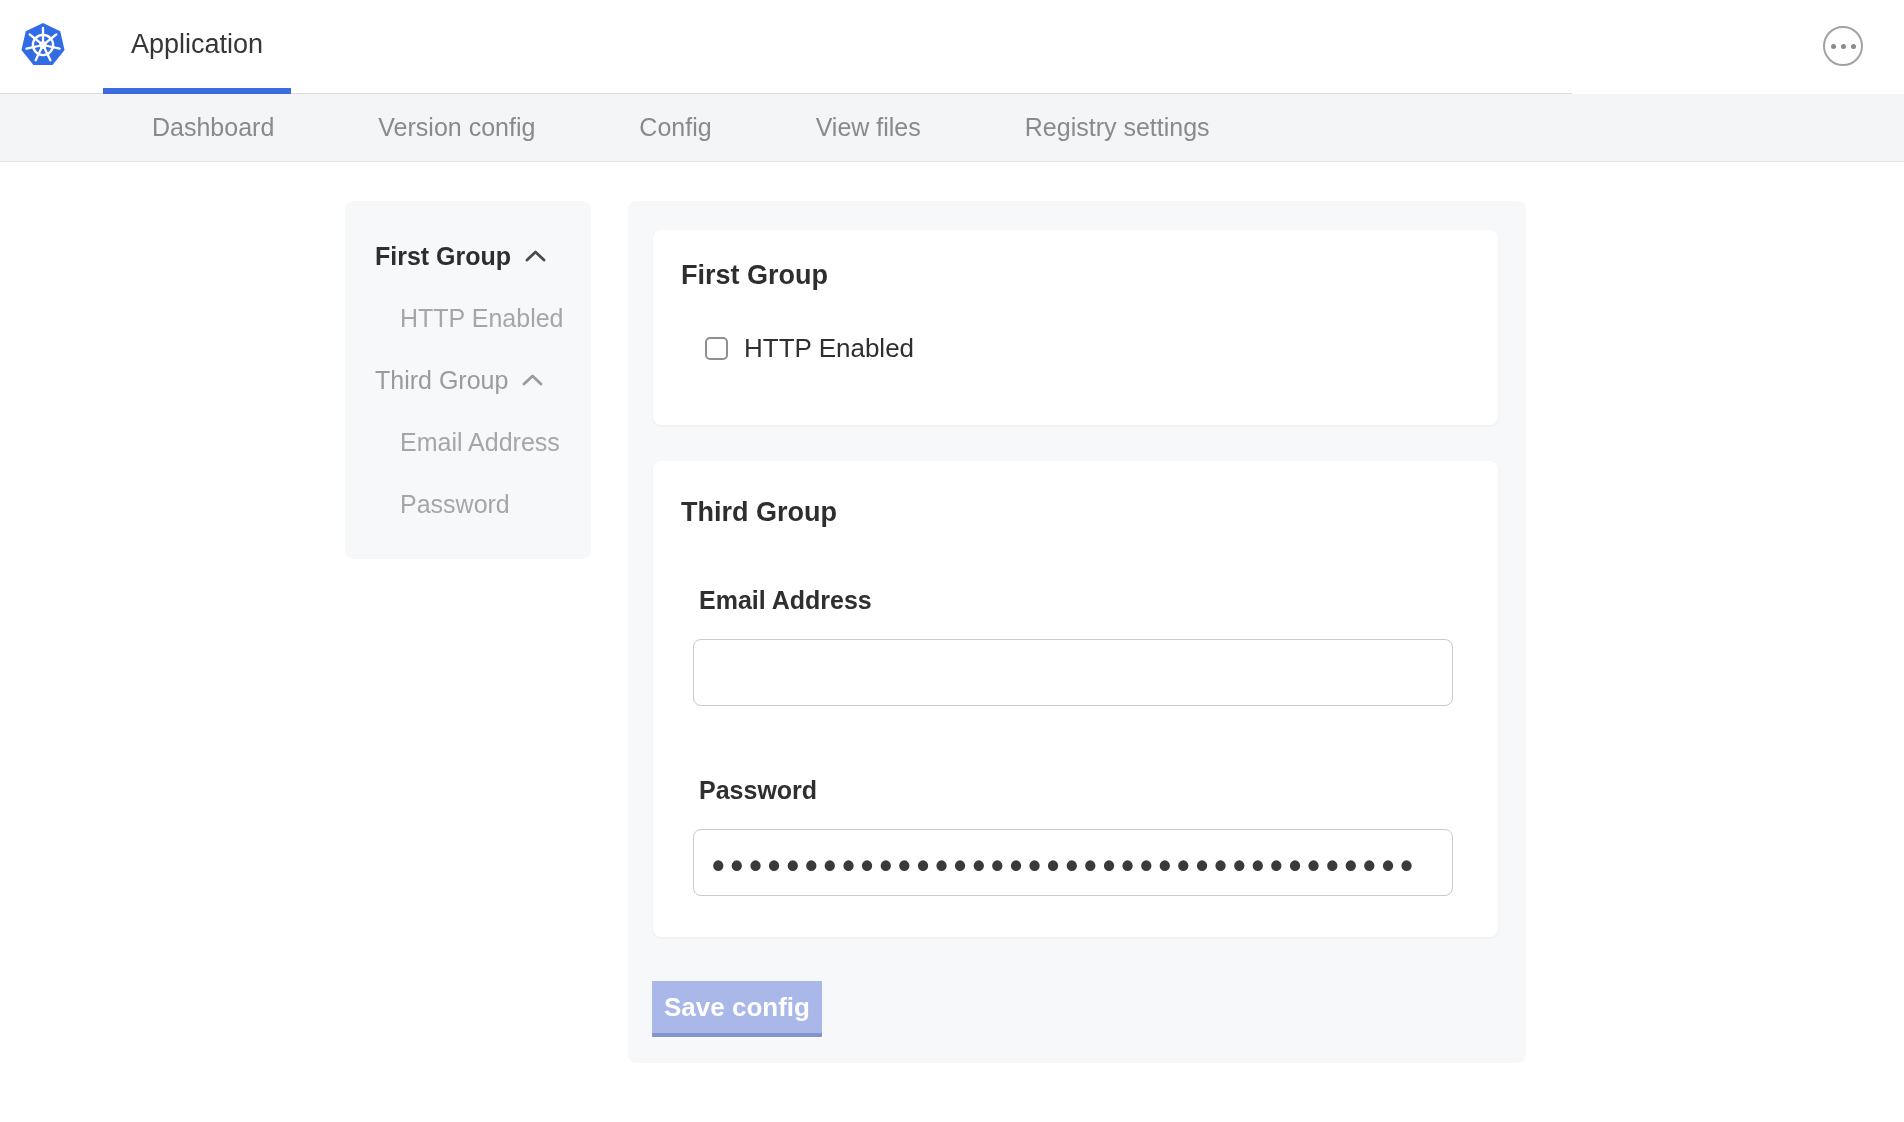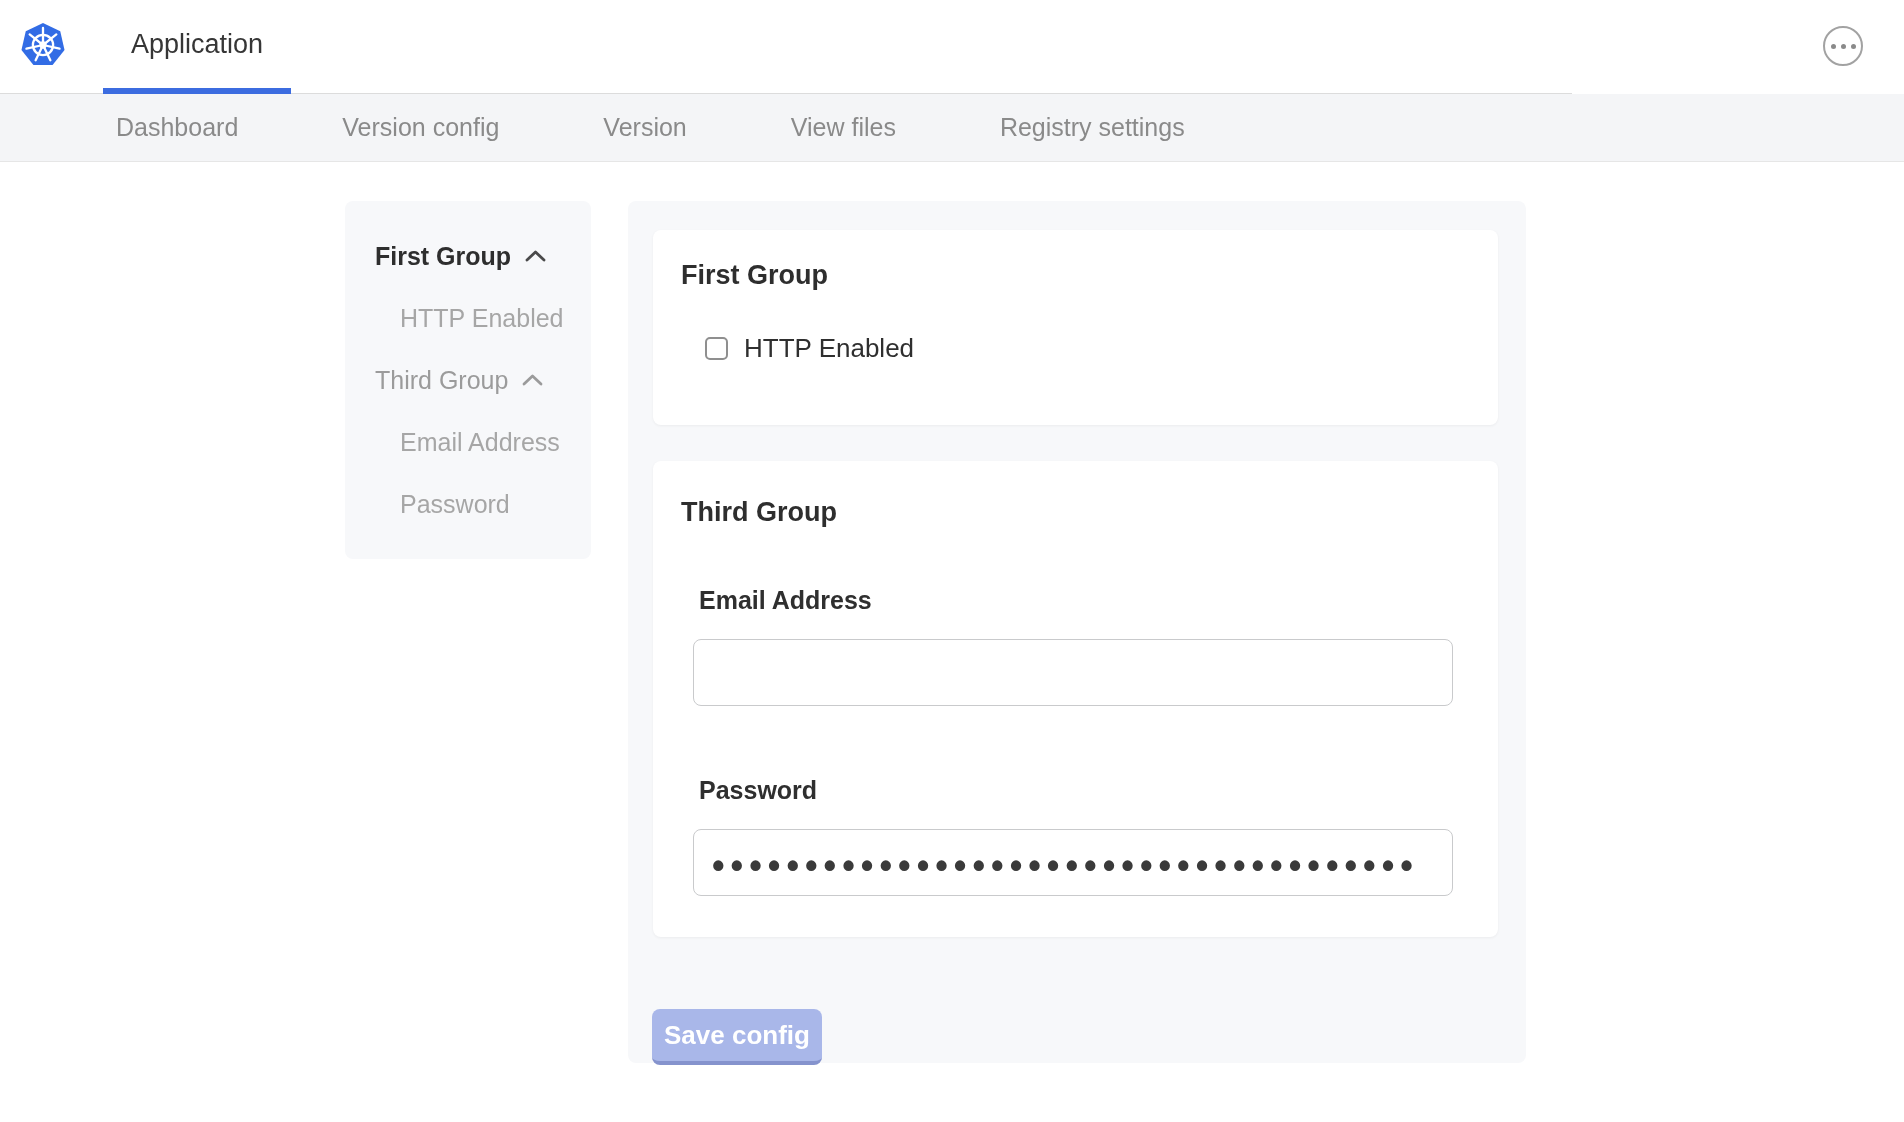--- a/index.html
+++ b/index.html
@@ -34,21 +34,21 @@
   }
   .overflow-btn i {
     display: block; width: 5px; height: 5px; border-radius: 50%;
     background: #8a8a8a;
   }
 
   
   .subnav {
     position: absolute; left: 0; top: 94px; width: 1904px; height: 68px;
     background: #f4f5f7; border-bottom: 1px solid #e6e6e6;
-    display: flex; align-items: stretch; padding-left: 64px;
+    display: flex; align-items: stretch; padding-left: 100px;
   }
   .subnav-tab {
     position: relative;
     display: flex; align-items: center;
     padding: 0 52px;
     font-size: 25px; color: #8a8a8a; cursor: pointer; white-space: nowrap;
   }
   .subnav-tab.active { color: #3b3b3b; font-weight: 500; }
   .subnav-tab.active::after {
     content: ""; position: absolute; left: 50%; bottom: 0;
@@ -106,24 +106,24 @@
     border: 1px solid #c9cacc; border-radius: 8px; background: #ffffff;
     font-size: 25px; padding: 0 18px; color: #323232; outline: none;
     font-family: "Liberation Sans", "DejaVu Sans", sans-serif;
   }
   .text-input.masked {
     font-size: 36px; font-weight: 700; letter-spacing: 6px; color: #3a3a3a;
     padding-top: 6px;
   }
 
   .save-btn {
-    position: absolute; left: 24px; top: 808px;
+    position: absolute; left: 24px; top: 780px;
     width: 170px; height: 56px;
     background: #a9b7e9; border: none; border-bottom: 4px solid #8593cd;
-    border-radius: 8px; color: #ffffff; font-weight: 700; font-size: 26px;
+    border-radius: 1px; color: #ffffff; font-weight: 700; font-size: 26px;
     font-family: "Liberation Sans", "DejaVu Sans", sans-serif;
     display: flex; align-items: center; justify-content: center;
     cursor: default;
   }
 </style>
 </head>
 <body>
 
 <div class="topbar">
   <div class="logo-wrap">
@@ -146,21 +146,21 @@
   <div class="overflow-btn">
     <i></i>
       <i></i>
       <i></i>
   </div>
 </div>
 
 <div class="subnav">
   <div class="subnav-tab">Dashboard</div>
   <div class="subnav-tab">Version config</div>
-  <div class="subnav-tab">Version</div>
+  <div class="subnav-tab">Config</div>
   <div class="subnav-tab">View files</div>
   <div class="subnav-tab">Registry settings</div>
 </div>
 
 <div class="sidebar">
   <div class="side-row group current">
     <span>First Group</span>
     <span class="chev">
       <svg width="21" height="12" viewBox="0 0 21 12" fill="none">
         <polyline points="2,10 10.5,2 19,10" stroke="#4a4a4a" stroke-width="2.8" stroke-linecap="round" stroke-linejoin="round"></polyline>

